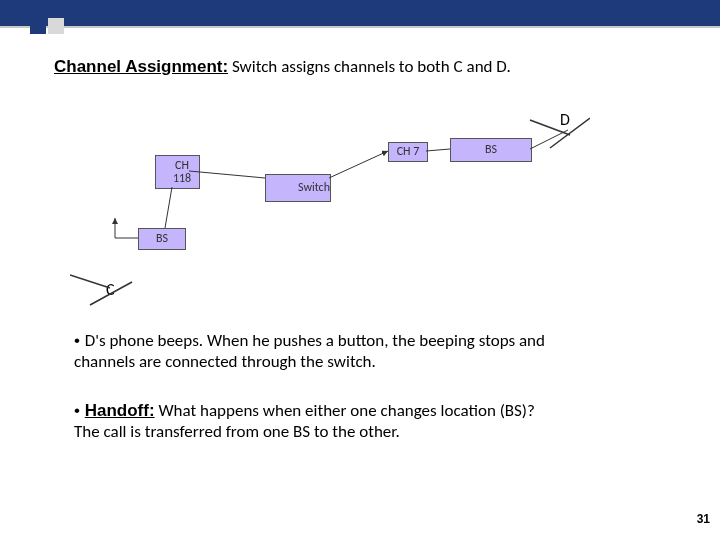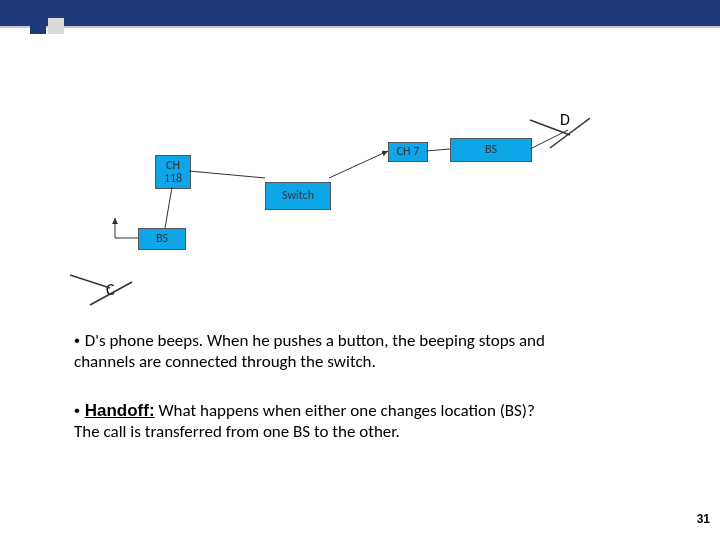--- a/index.html
+++ b/index.html
@@ -58,21 +58,21 @@
     left: 70px;
     top: 110px;
     width: 520px;
     height: 200px;
   }
   .box {
     position: absolute;
     border: 1px solid #555;
     font-size: 12px;
     color: #333;
-    background: #0ea5e9;
+    background: #c4b5fd;
     display: flex;
     align-items: center;
     justify-content: center;
     text-align: center;
     line-height: 1.1;
   }
   .lbl {
     position: absolute;
     font-size: 14px;
     color: #000;
@@ -110,37 +110,40 @@
 </head>
 <body>
 
 <div class="slide">
 
   <div class="topbar"></div>
   <div class="topbar-inner"></div>
   <div class="square sq1"></div>
   <div class="square sq2"></div>
 
+  <div class="heading">
+    <span class="bold">Channel Assignment:</span><span>  Switch assigns channels to both C and D.</span>
+  </div>
 
   <div class="diagram">
 
-    <div class="box" style="left:85px; top:45px; width:34px; height:32px;">
+    <div class="box" style="left:85px; top:45px; width:34px; height:32px;padding-left:9px;">
       <div>
         <span>CH</span><br>
         <span>118</span>
       </div>
     </div>
 
     <div class="box" style="left:68px; top:118px; width:46px; height:20px;">
       <span>BS</span>
     </div>
 
     <div class="lbl" style="left:36px; top:170px; font-size:16px;">C</div>
 
-    <div class="box" style="left:195px; top:72px; width:64px; height:26px;">
+    <div class="box" style="left:195px; top:64px; width:64px; height:26px;justify-content:flex-end;">
       <span>Switch</span>
     </div>
 
     <div class="box" style="left:318px; top:32px; width:38px; height:18px;">
       <span>CH 7</span>
     </div>
 
     <div class="box" style="left:380px; top:28px; width:80px; height:22px;">
       <span>BS</span>
     </div>

